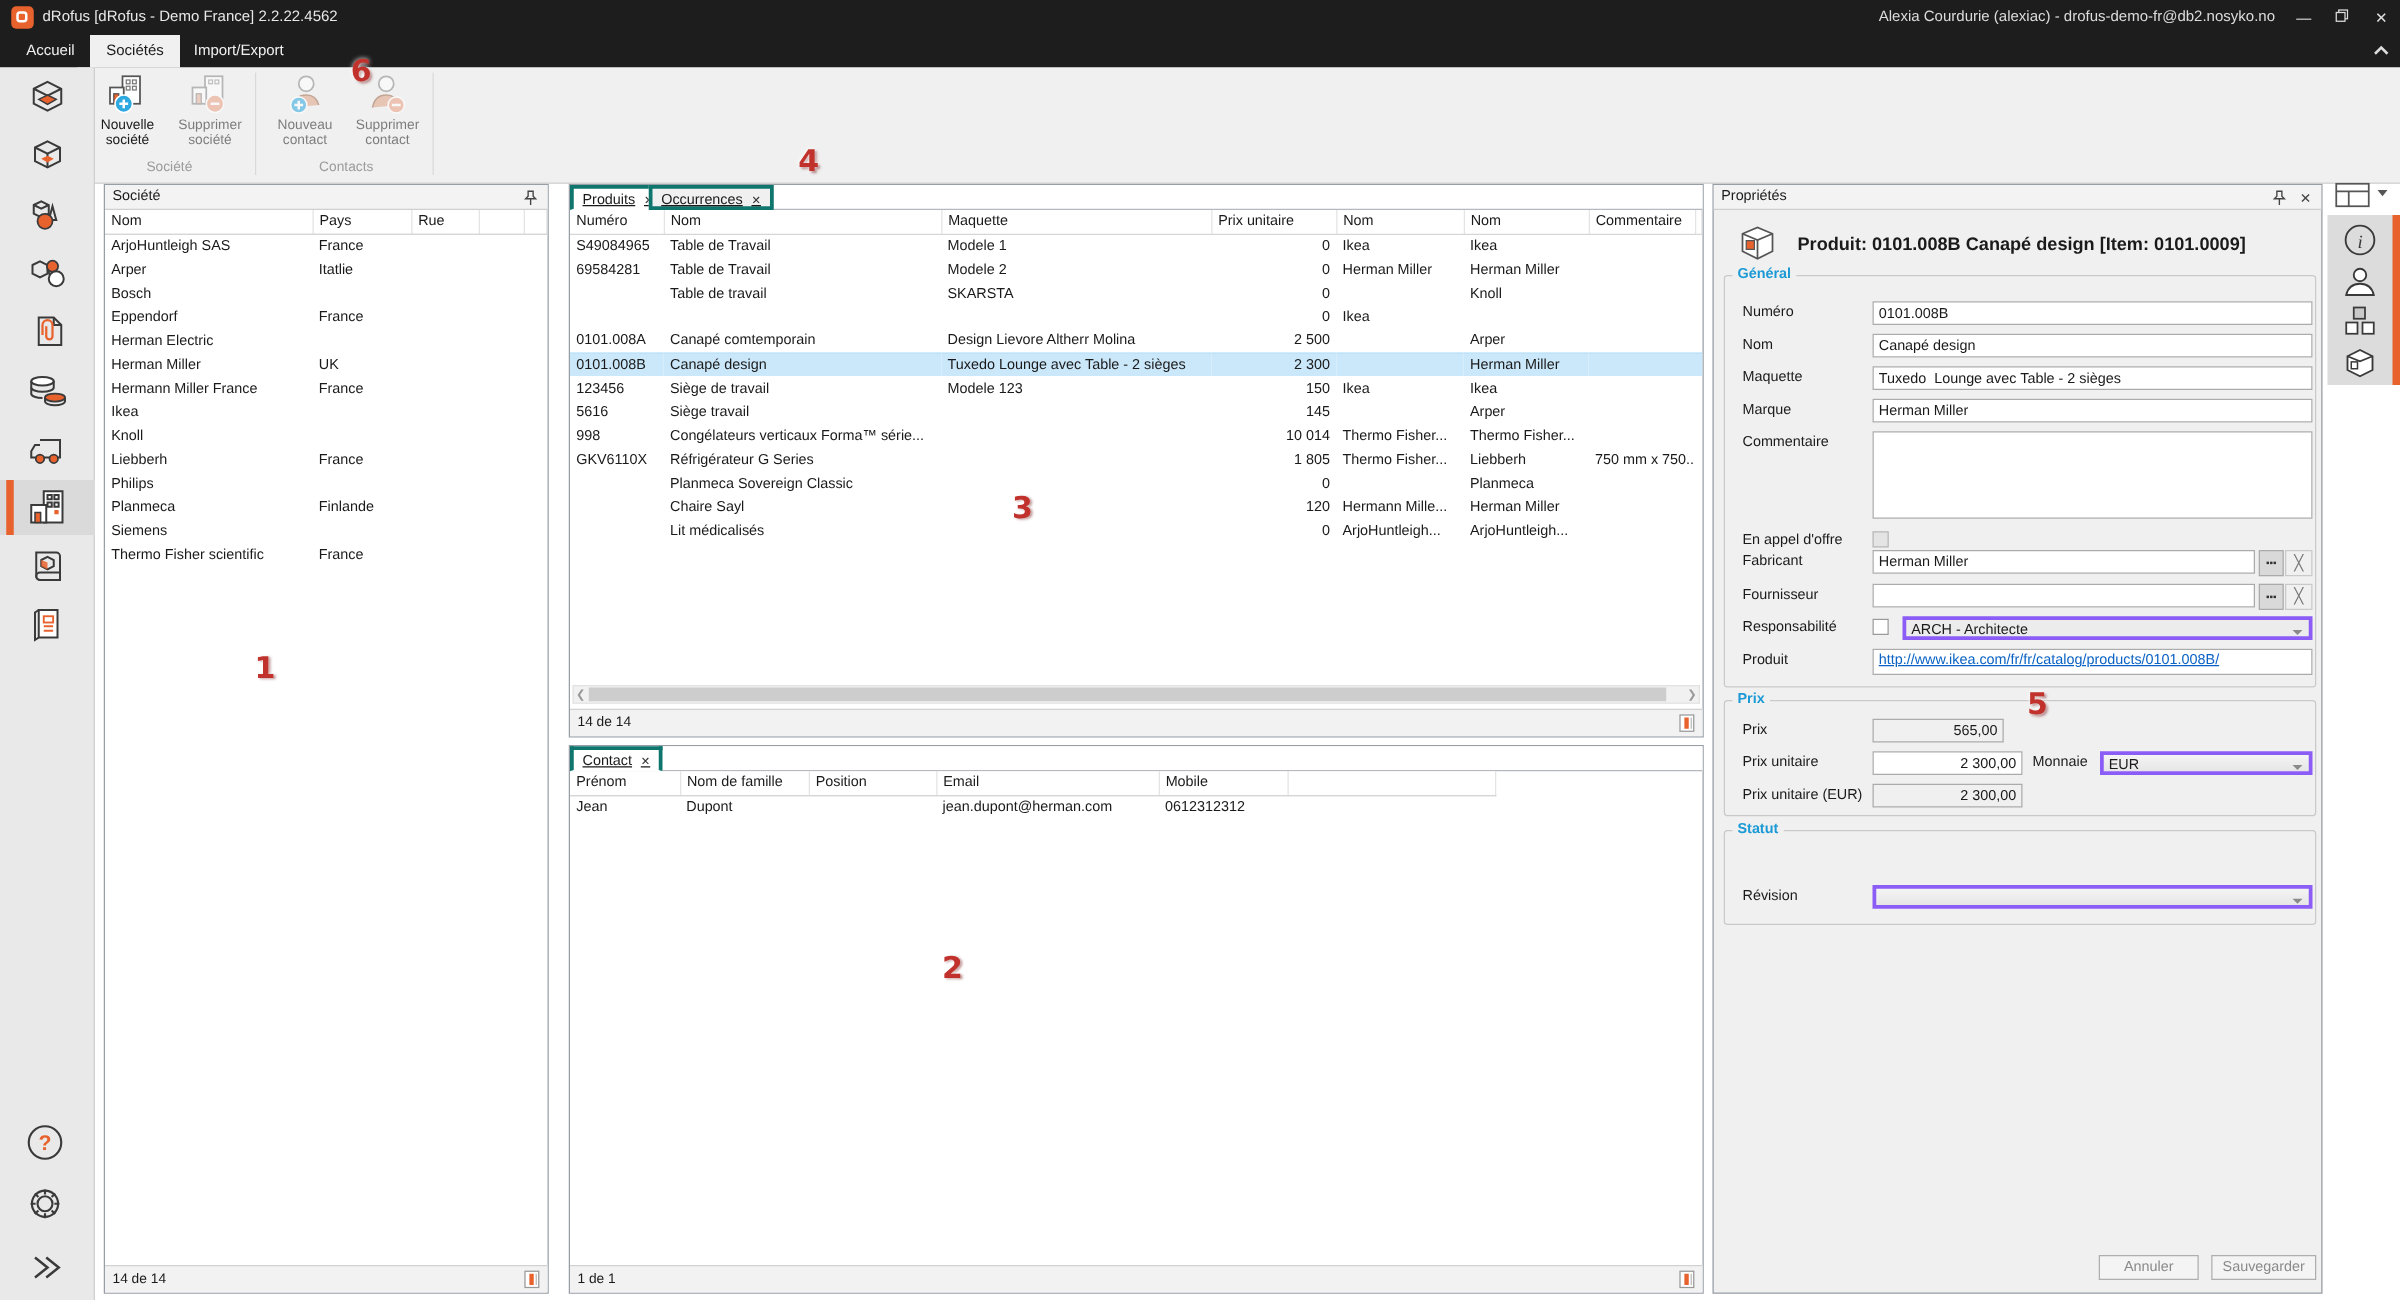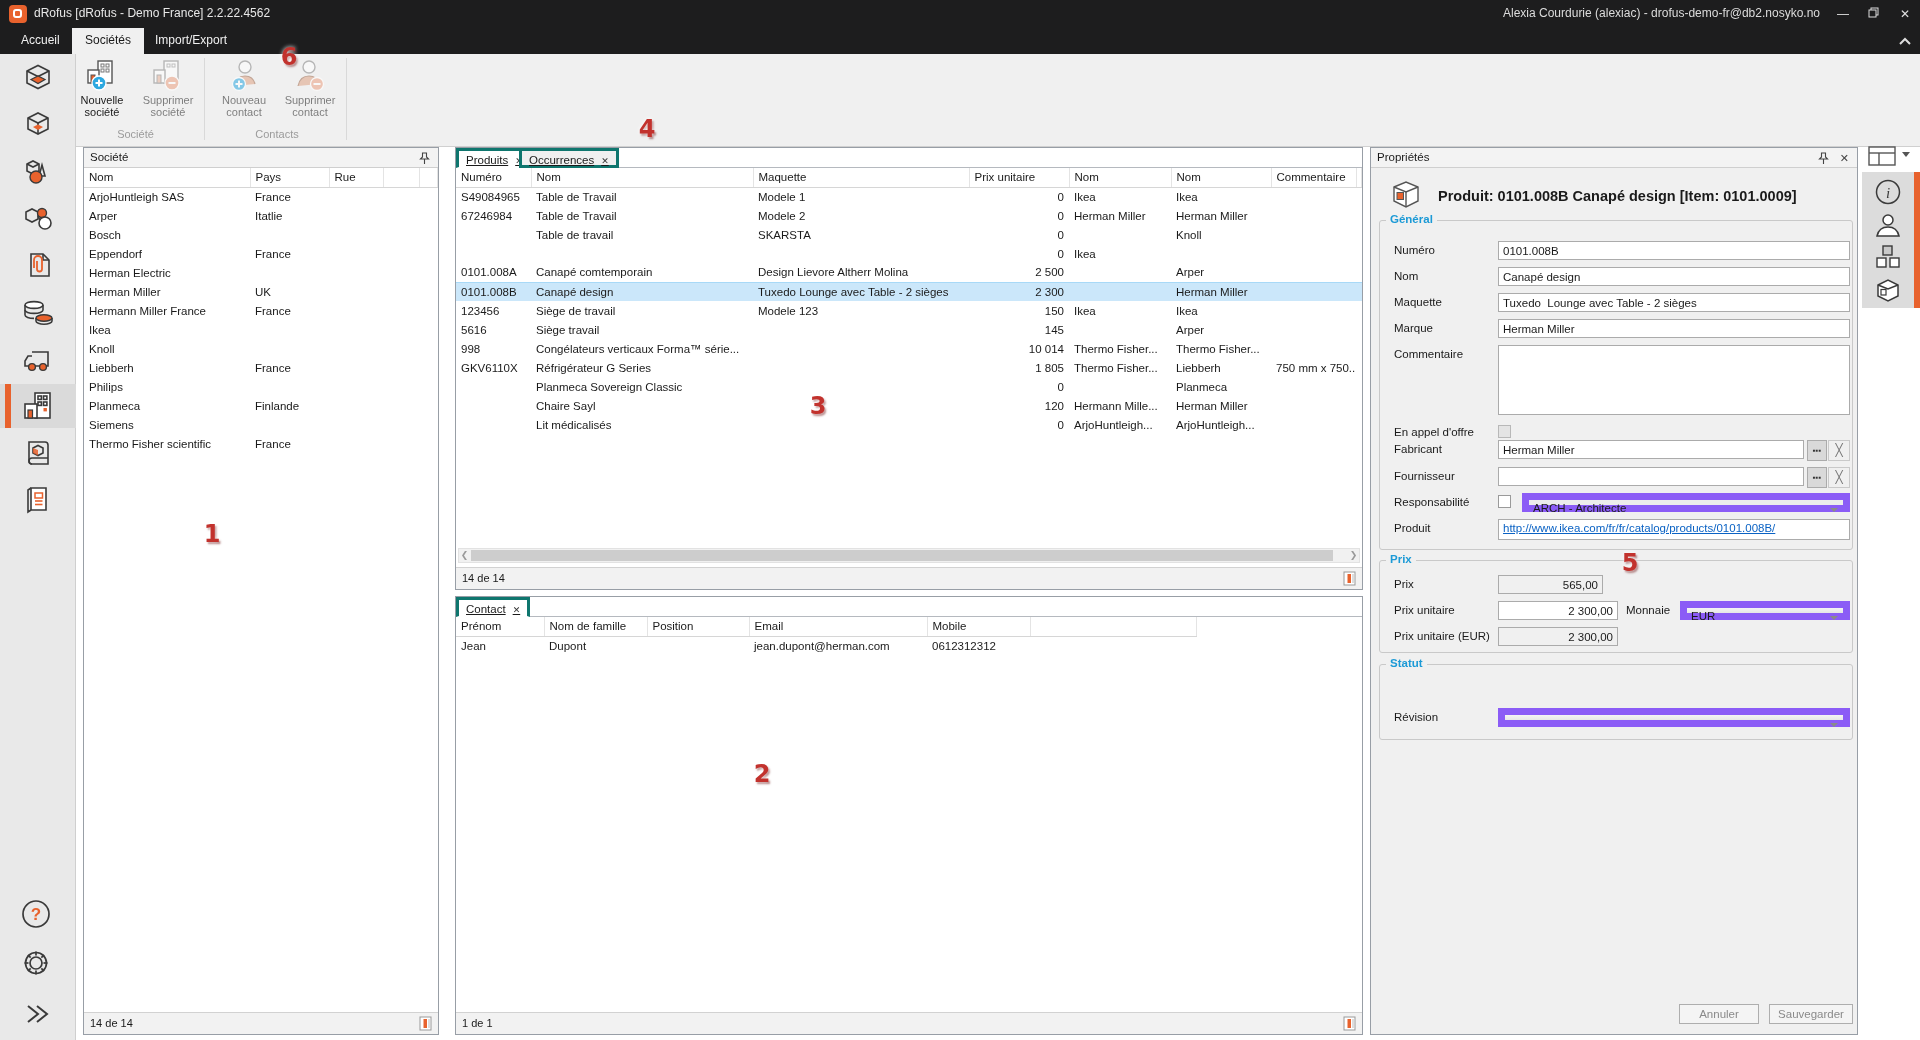--- a/index.html
+++ b/index.html
@@ -64,21 +64,21 @@
   
   #props { background:#f0f0f0; }
   .groupbox { position:absolute; left:8px; width:474px; border:1px solid #c9c9c9; border-radius:3px; }
   .grouplabel { position:absolute; top:-8px; left:6px; background:#f0f0f0; padding:0 4px; font-size:11.5px; font-weight:bold; color:#1c9ad6; }
   .prow { position:absolute; left:0; width:474px; height:22px; }
   .plabel { position:absolute; left:14px; top:3px; font-size:11.5px; color:#1a1a1a; }
   .pinput { position:absolute; left:118px; width:352px; height:19px; border:1px solid #ababab; background:#fff; font-size:11.5px; font-family:inherit; padding:0 4px; color:#1a1a1a; }
   .pinput.ro { background:#f0f0f0; }
   .pinput.num { text-align:right; }
   textarea.pinput { resize:none; }
-  .combo { position:absolute; height:19px; border:7px solid #8b5cf6; background:linear-gradient(#f4f4f4,#e6e6e6); font-size:11.5px; padding:2px 4px; color:#1a1a1a; }
+  .combo { position:absolute; height:19px; border:3px solid #8b5cf6; background:linear-gradient(#f4f4f4,#e6e6e6); font-size:11.5px; padding:2px 4px; color:#1a1a1a; }
   .combo .car { position:absolute; right:5px; top:8px; width:0; height:0; border-left:4px solid transparent; border-right:4px solid transparent; border-top:4px solid #8a8a8a; }
   .mini-btn { position:absolute; width:20px; height:21px; border:1px solid #ababab; background:#d9d9d9; font-size:8px; text-align:center; line-height:19px; color:#333; }
   .x-btn { position:absolute; width:22px; height:21px; border:1px solid #c9c9c9; background:#f0f0f0; text-align:center; font-size:12px; color:#777; line-height:19px; }
   .pcheck { position:absolute; width:13px; height:13px; border:1px solid #9a9a9a; background:#fff; }
   .pcheck.dis { background:#e4e4e4; border-color:#b8b8b8; }
   .linkbox { position:absolute; left:118px; width:352px; height:21px; border:1px solid #ababab; background:#fff; padding:2px 4px; font-size:11.5px; white-space:nowrap; overflow:hidden; }
   .linkbox a { color:#0a62c4; }
   #prop-title { position:absolute; left:67px; top:40px; font-size:14.5px; font-weight:bold; color:#1a1a1a; white-space:nowrap; }
   .btn { position:absolute; height:20px; border:1px solid #aeaeae; background:#f4f4f4; font-size:11.5px; color:#8a8a8a; text-align:center; padding-top:3px; }
 
@@ -469,21 +469,21 @@
             <td>S49084965</td>
             <td>Table de Travail</td>
             <td>Modele 1</td>
             <td class="num">0</td>
             <td>Ikea</td>
             <td>Ikea</td>
             <td></td>
             <td></td>
           </tr>
           <tr>
-            <td>67246984</td>
+            <td>69584281</td>
             <td>Table de Travail</td>
             <td>Modele 2</td>
             <td class="num">0</td>
             <td>Herman Miller</td>
             <td>Herman Miller</td>
             <td></td>
             <td></td>
           </tr>
           <tr>
             <td></td>

